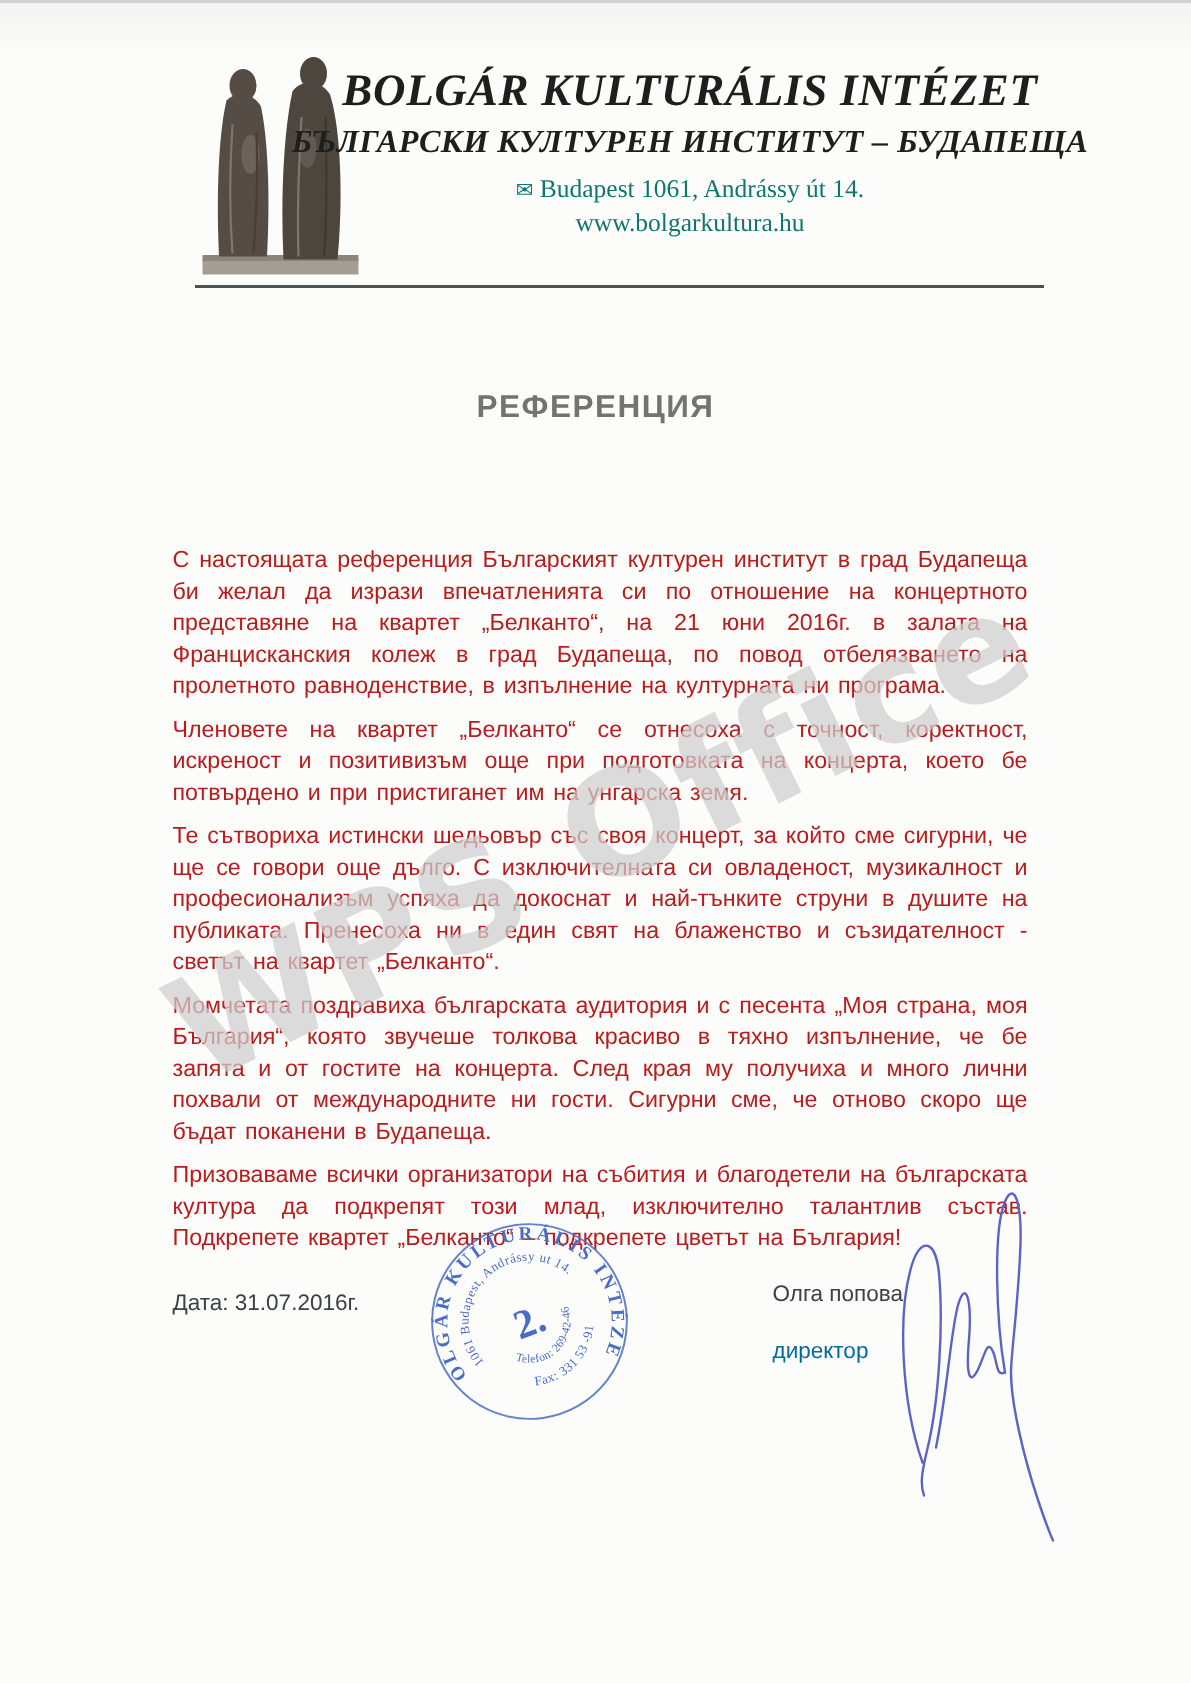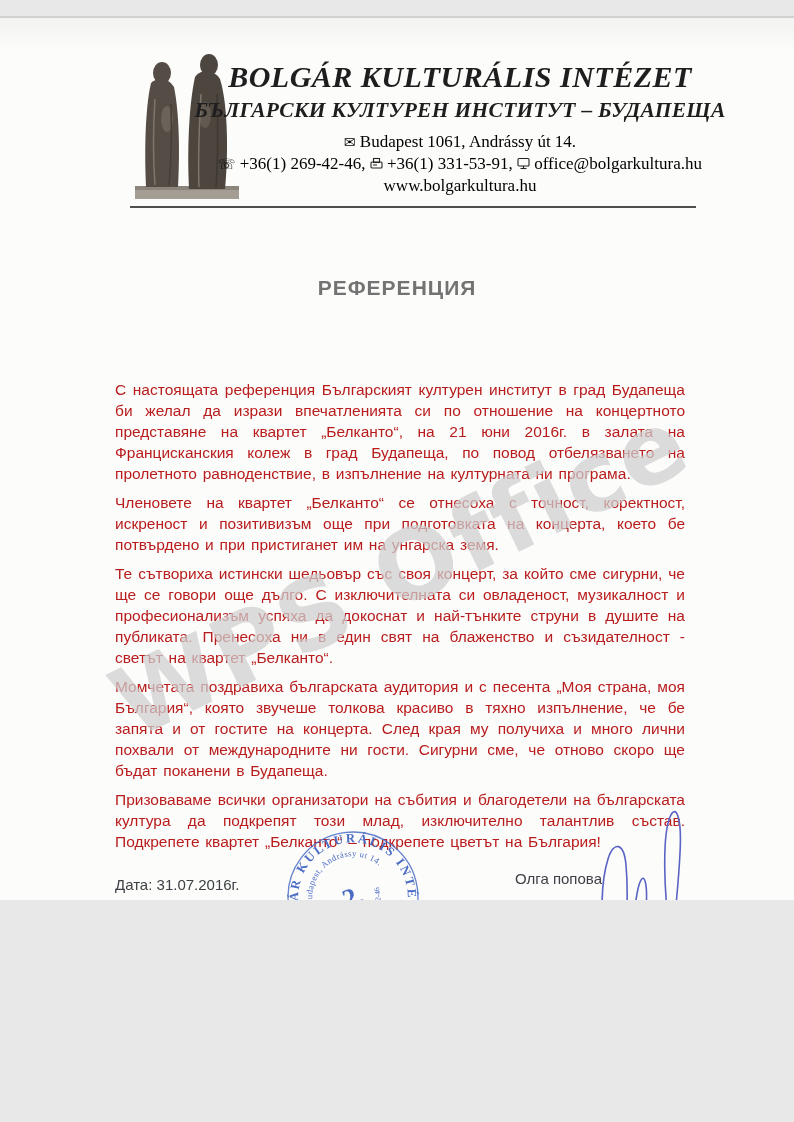--- a/index.html
+++ b/index.html
@@ -1,36 +1,36 @@
 <!DOCTYPE html>
 <html><head>
 <meta charset="utf-8">
 <style>
   html,body{margin:0;padding:0;background:#e8e8e8;}
   .page{
     position:relative;
-    width:794px;height:884px;
-    margin:16px auto;
+    width:794px;height:1122px;
+    margin:0 auto;
     background:#fcfcfb;
     overflow:hidden;
     font-family:"Liberation Sans",sans-serif;
   }
   
   .scan-top-line{position:absolute;top:0;left:0;width:100%;height:2px;background:#bfbfbf;opacity:.7;}
   .scan-band{position:absolute;top:2px;left:0;width:100%;height:34px;
     background:linear-gradient(180deg,rgba(120,120,120,.07),rgba(120,120,120,0));}
 
   
   .logo{position:absolute;left:131px;top:33px;width:112px;height:152px;}
   .header-text{position:absolute;left:190px;top:44px;width:540px;text-align:center;color:#1e1e1e;}
   .h-latin{font-family:"Liberation Serif",serif;font-style:italic;font-weight:bold;
     font-size:30px;letter-spacing:.5px;line-height:34px;margin:0;}
   .h-cyr{font-family:"Liberation Serif",serif;font-style:italic;font-weight:bold;
     font-size:21.5px;letter-spacing:.3px;line-height:26px;margin:3px 0 8px;}
-  .contact{font-family:"Liberation Serif",serif;font-size:17px;line-height:21px;color:#000000;}
+  .contact{font-family:"Liberation Serif",serif;font-size:17px;line-height:21px;color:#0f766e;}
   .icon-glyph{font-family:"DejaVu Sans",sans-serif;font-size:14px;}
   .mini-icon{display:inline-block;vertical-align:-1px;}
   .rule{position:absolute;left:130px;top:190px;width:566px;border-top:2px solid #4f4f4f;}
 
   
   .doc-title{position:absolute;left:0;top:260px;width:794px;text-align:center;
     font-size:21px;font-weight:bold;letter-spacing:1px;color:#737373;}
   .body-text{position:absolute;left:115px;top:363px;width:570px;
     font-size:15.5px;line-height:21px;color:#b91c1c;text-align:justify;}
   .body-text p{margin:0 0 8px;word-spacing:1.5px;}
@@ -82,36 +82,20 @@
     <path d="M86 45 C87 80 87 112 85 138" stroke="#3e3830" stroke-width="1.5" fill="none"></path>
   </svg>
 
   <div class="header-text">
     <h1 class="h-latin">BOLGÁR KULTURÁLIS INTÉZET</h1>
     <div class="h-cyr">БЪЛГАРСКИ КУЛТУРЕН ИНСТИТУТ – БУДАПЕЩА</div>
     <div class="contact">
       <span class="icon-glyph">✉</span>
       <span>Budapest 1061, Andrássy út 14.</span>
     </div>
-    <div class="contact">
-      <span class="icon-glyph">☏</span>
-      <span>+36(1) 269-42-46,</span>
-      <svg class="mini-icon" width="13" height="13" viewBox="0 0 13 13" aria-hidden="true">
-        <rect x="1" y="5" width="11" height="6" rx="1" fill="none" stroke="#222" stroke-width="1.1"></rect>
-        <rect x="3.5" y="1.5" width="6" height="4" fill="none" stroke="#222" stroke-width="1.1"></rect>
-        <line x1="3" y1="8" x2="7" y2="8" stroke="#222" stroke-width="1"></line>
-      </svg>
-      <span>+36(1) 331-53-91,</span>
-      <svg class="mini-icon" width="13" height="13" viewBox="0 0 13 13" aria-hidden="true">
-        <rect x="1" y="1.5" width="11" height="7.5" rx="1" fill="none" stroke="#222" stroke-width="1.1"></rect>
-        <line x1="6.5" y1="9" x2="6.5" y2="11" stroke="#222" stroke-width="1.1"></line>
-        <line x1="3.5" y1="11.5" x2="9.5" y2="11.5" stroke="#222" stroke-width="1.1"></line>
-      </svg>
-      <span>office@bolgarkultura.hu</span>
-    </div>
     <div class="contact">www.bolgarkultura.hu</div>
   </div>
 
   <div class="rule"></div>
 
   <div class="doc-title">РЕФЕРЕНЦИЯ</div>
 
   <div class="body-text">
     <p>С настоящата референция Българският културен институт в град Будапеща би желал да изрази впечатленията си по отношение на концертното представяне на квартет „Белканто“, на 21 юни 2016г. в залата на Францисканския колеж в град Будапеща, по повод отбелязването на пролетното равноденствие, в изпълнение на културната ни програма.</p>
     <p>Членовете на квартет „Белканто“ се отнесоха с точност, коректност, искреност и позитивизъм още при подготовката на концерта, което бе потвърдено и при пристиганет им на унгарска земя.</p>

